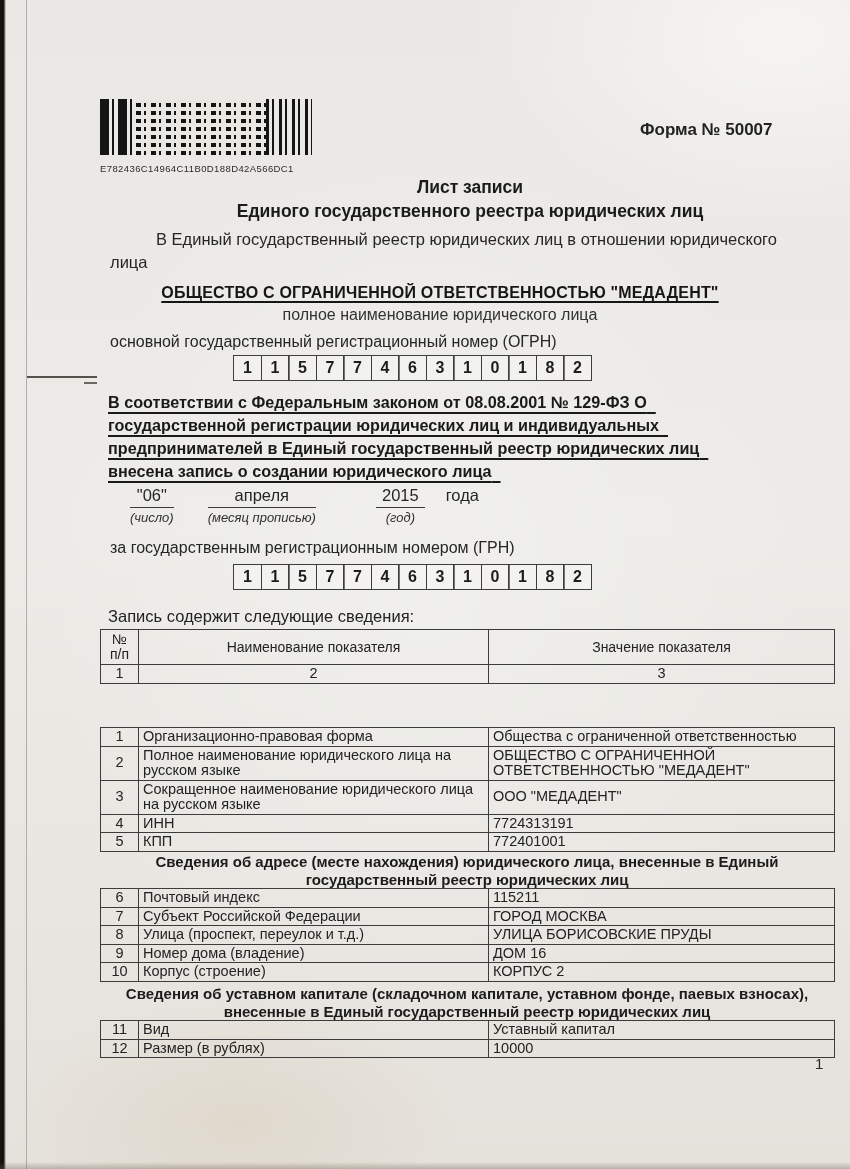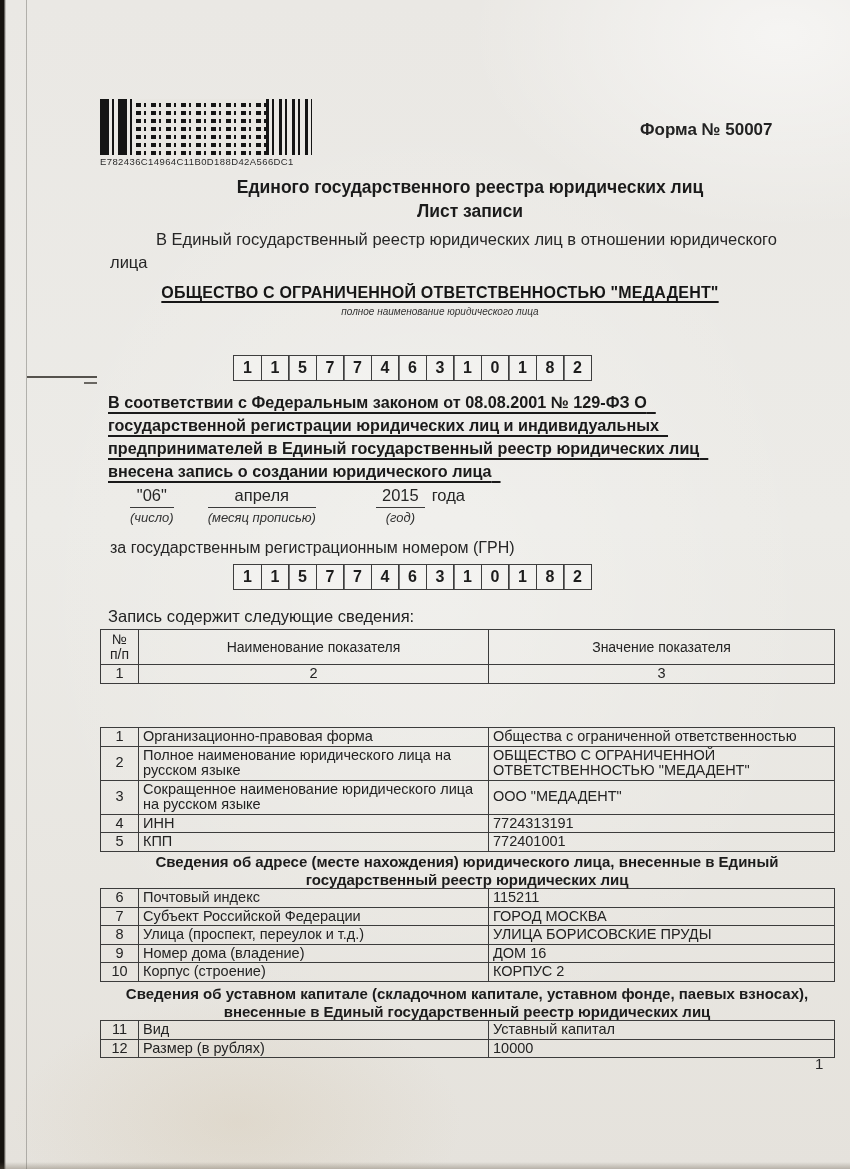--- a/index.html
+++ b/index.html
@@ -25,34 +25,34 @@
   .bars{display:flex;height:56px;}
   .bc-left{width:36px;height:100%;
     background:repeating-linear-gradient(90deg,#151515 0 9px,transparent 9px 12px,#151515 12px 14px,transparent 14px 18px);}
   .bc-mid{width:130px;height:100%;
     background-image:
       repeating-linear-gradient(0deg,#151515 0 4px,#e9e7e2 4px 8px),
       repeating-linear-gradient(90deg,#151515 0 5px,#e9e7e2 5px 8px,#151515 8px 10px,#e9e7e2 10px 15px);
     background-blend-mode:lighten;}
   .bc-right{width:46px;height:100%;
     background:repeating-linear-gradient(90deg,#151515 0 3px,transparent 3px 6px,#151515 6px 8px,transparent 8px 13px);}
-  .bc-label{font-size:9.5px;letter-spacing:.4px;margin-top:1px;color:#2b2b2b;white-space:nowrap;}
+  .bc-label{font-size:9.5px;letter-spacing:.4px;margin-top:8px;color:#2b2b2b;white-space:nowrap;}
 
   .form-number{position:absolute;left:640px;top:120px;font-size:17px;font-weight:600;color:#222;}
 
   .title-block{position:absolute;left:110px;top:175px;width:720px;text-align:center;
     font-weight:bold;font-size:17.5px;line-height:24px;color:#1b1b1b;}
 
   .intro{position:absolute;left:110px;top:228px;width:730px;font-size:16.5px;line-height:23px;color:#262626;}
   .intro .l1{text-indent:46px;}
 
   .company-block{position:absolute;left:110px;top:284px;width:660px;text-align:center;}
   .company-name{font-weight:bold;font-size:16px;color:#161616;letter-spacing:.2px;
     text-decoration:underline;text-decoration-thickness:1.5px;text-underline-offset:3px;}
-  .company-caption{font-style:italic;font-size:10px;color:#333;margin-top:4px;}
+  .company-caption{font-size:16px;color:#333;margin-top:4px;}
 
   .ogrn-label{position:absolute;left:110px;top:333px;font-size:16px;color:#262626;}
   .digit-row{position:absolute;display:flex;}
   .ogrn-row{left:233px;top:355px;}
   .grn-row{left:233px;top:564px;}
   .digit{width:27px;height:24px;border:1.5px solid #3e3e3e;margin-left:-1.5px;
     display:flex;align-items:center;justify-content:center;
     font-weight:bold;font-size:16px;color:#1d1d1d;background:rgba(255,255,255,.28);}
   .digit:first-child{margin-left:0;}
 
@@ -62,21 +62,21 @@
   .law-par div::after{content:"\00a0\00a0";}
   .law-line{white-space:nowrap;}
 
   .date-block{position:absolute;left:130px;top:486px;display:flex;align-items:flex-start;}
   .date-field{text-align:center;}
   .date-value{display:block;font-size:16.5px;color:#262626;border-bottom:1.5px solid #3a3a3a;padding:0 6px 2px 6px;}
   .date-label{display:block;font-style:italic;font-size:13px;color:#303030;margin-top:2px;white-space:nowrap;}
   .df-day{margin-right:34px;}
   .df-month{margin-right:60px;}
   .df-year-wrap{display:flex;align-items:flex-start;}
-  .year-suffix{font-size:16.5px;color:#262626;margin-left:7px;padding-top:0;}
+  .year-suffix{font-size:16.5px;color:#262626;margin-left:21px;padding-top:0;}
 
   .grn-label{position:absolute;left:110px;top:539px;font-size:16px;color:#262626;}
   .record-intro{position:absolute;left:108px;top:607px;font-size:16.5px;color:#222;}
 
   table{border-collapse:collapse;table-layout:fixed;width:734px;font-size:14.5px;color:#232323;}
   td{border:1px solid #3c3c3c;padding:1px 4px;line-height:15.5px;vertical-align:middle;overflow:hidden;}
   .doc-table{position:absolute;left:100px;}
   .num-cell{text-align:center;padding:1px 1px;}
   .meta-table{top:629px;}
   .meta-table .hdr td{text-align:center;height:32px;font-size:14px;line-height:15px;}
@@ -103,34 +103,35 @@
       <div class="bc-left"></div>
       <div class="bc-mid"></div>
       <div class="bc-right"></div>
     </div>
     <div class="bc-label">E782436C14964C11B0D188D42A566DC1</div>
   </div>
 
   <div class="form-number">Форма № 50007</div>
 
   <div class="title-block">
+    <div>Лист записи</div>
     <div>Единого государственного реестра юридических лиц</div>
-    <div>Лист записи</div>
   </div>
 
   <div class="intro">
     <div class="l1">В Единый государственный реестр юридических лиц в отношении юридического</div>
     <div>лица</div>
   </div>
 
   <div class="company-block">
     <div class="company-name">ОБЩЕСТВО С ОГРАНИЧЕННОЙ ОТВЕТСТВЕННОСТЬЮ "МЕДАДЕНТ"</div>
     <div class="company-caption">полное наименование юридического лица</div>
   </div>
 
+  <div class="ogrn-label">основной государственный регистрационный номер (ОГРН)</div>
   <div class="digit-row ogrn-row">
       <span class="digit">1</span>
       <span class="digit">1</span>
       <span class="digit">5</span>
       <span class="digit">7</span>
       <span class="digit">7</span>
       <span class="digit">4</span>
       <span class="digit">6</span>
       <span class="digit">3</span>
       <span class="digit">1</span>

